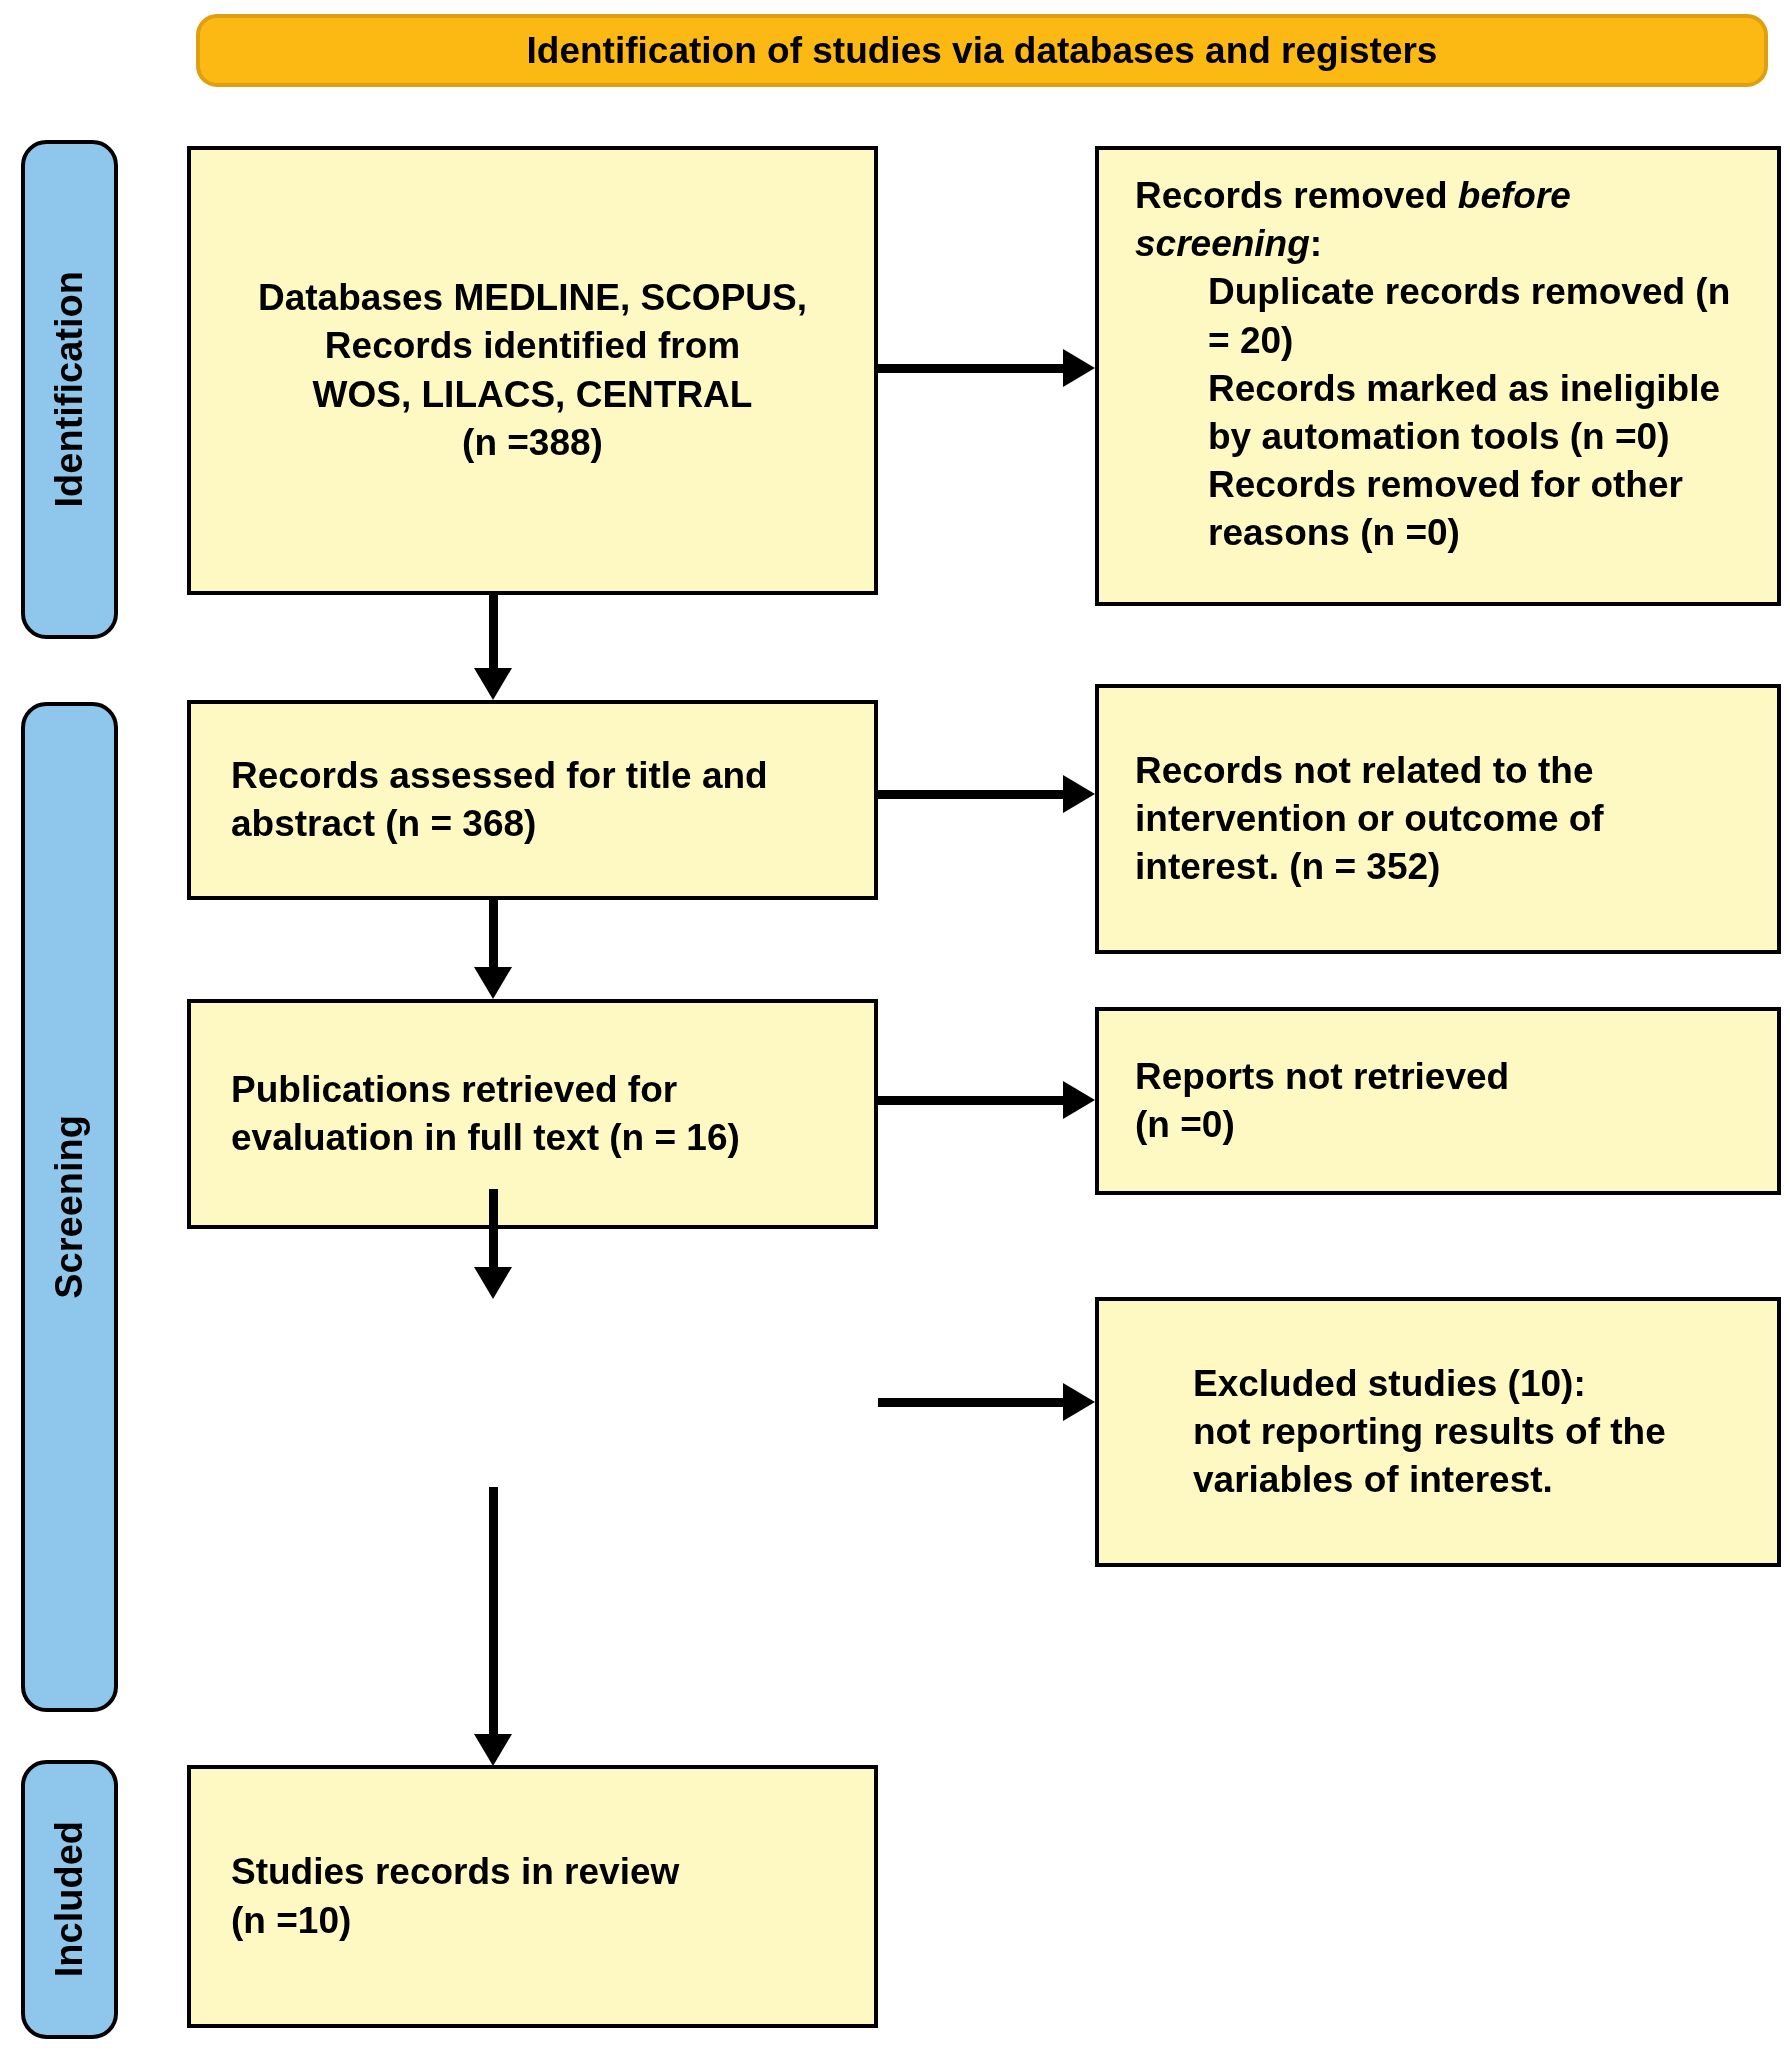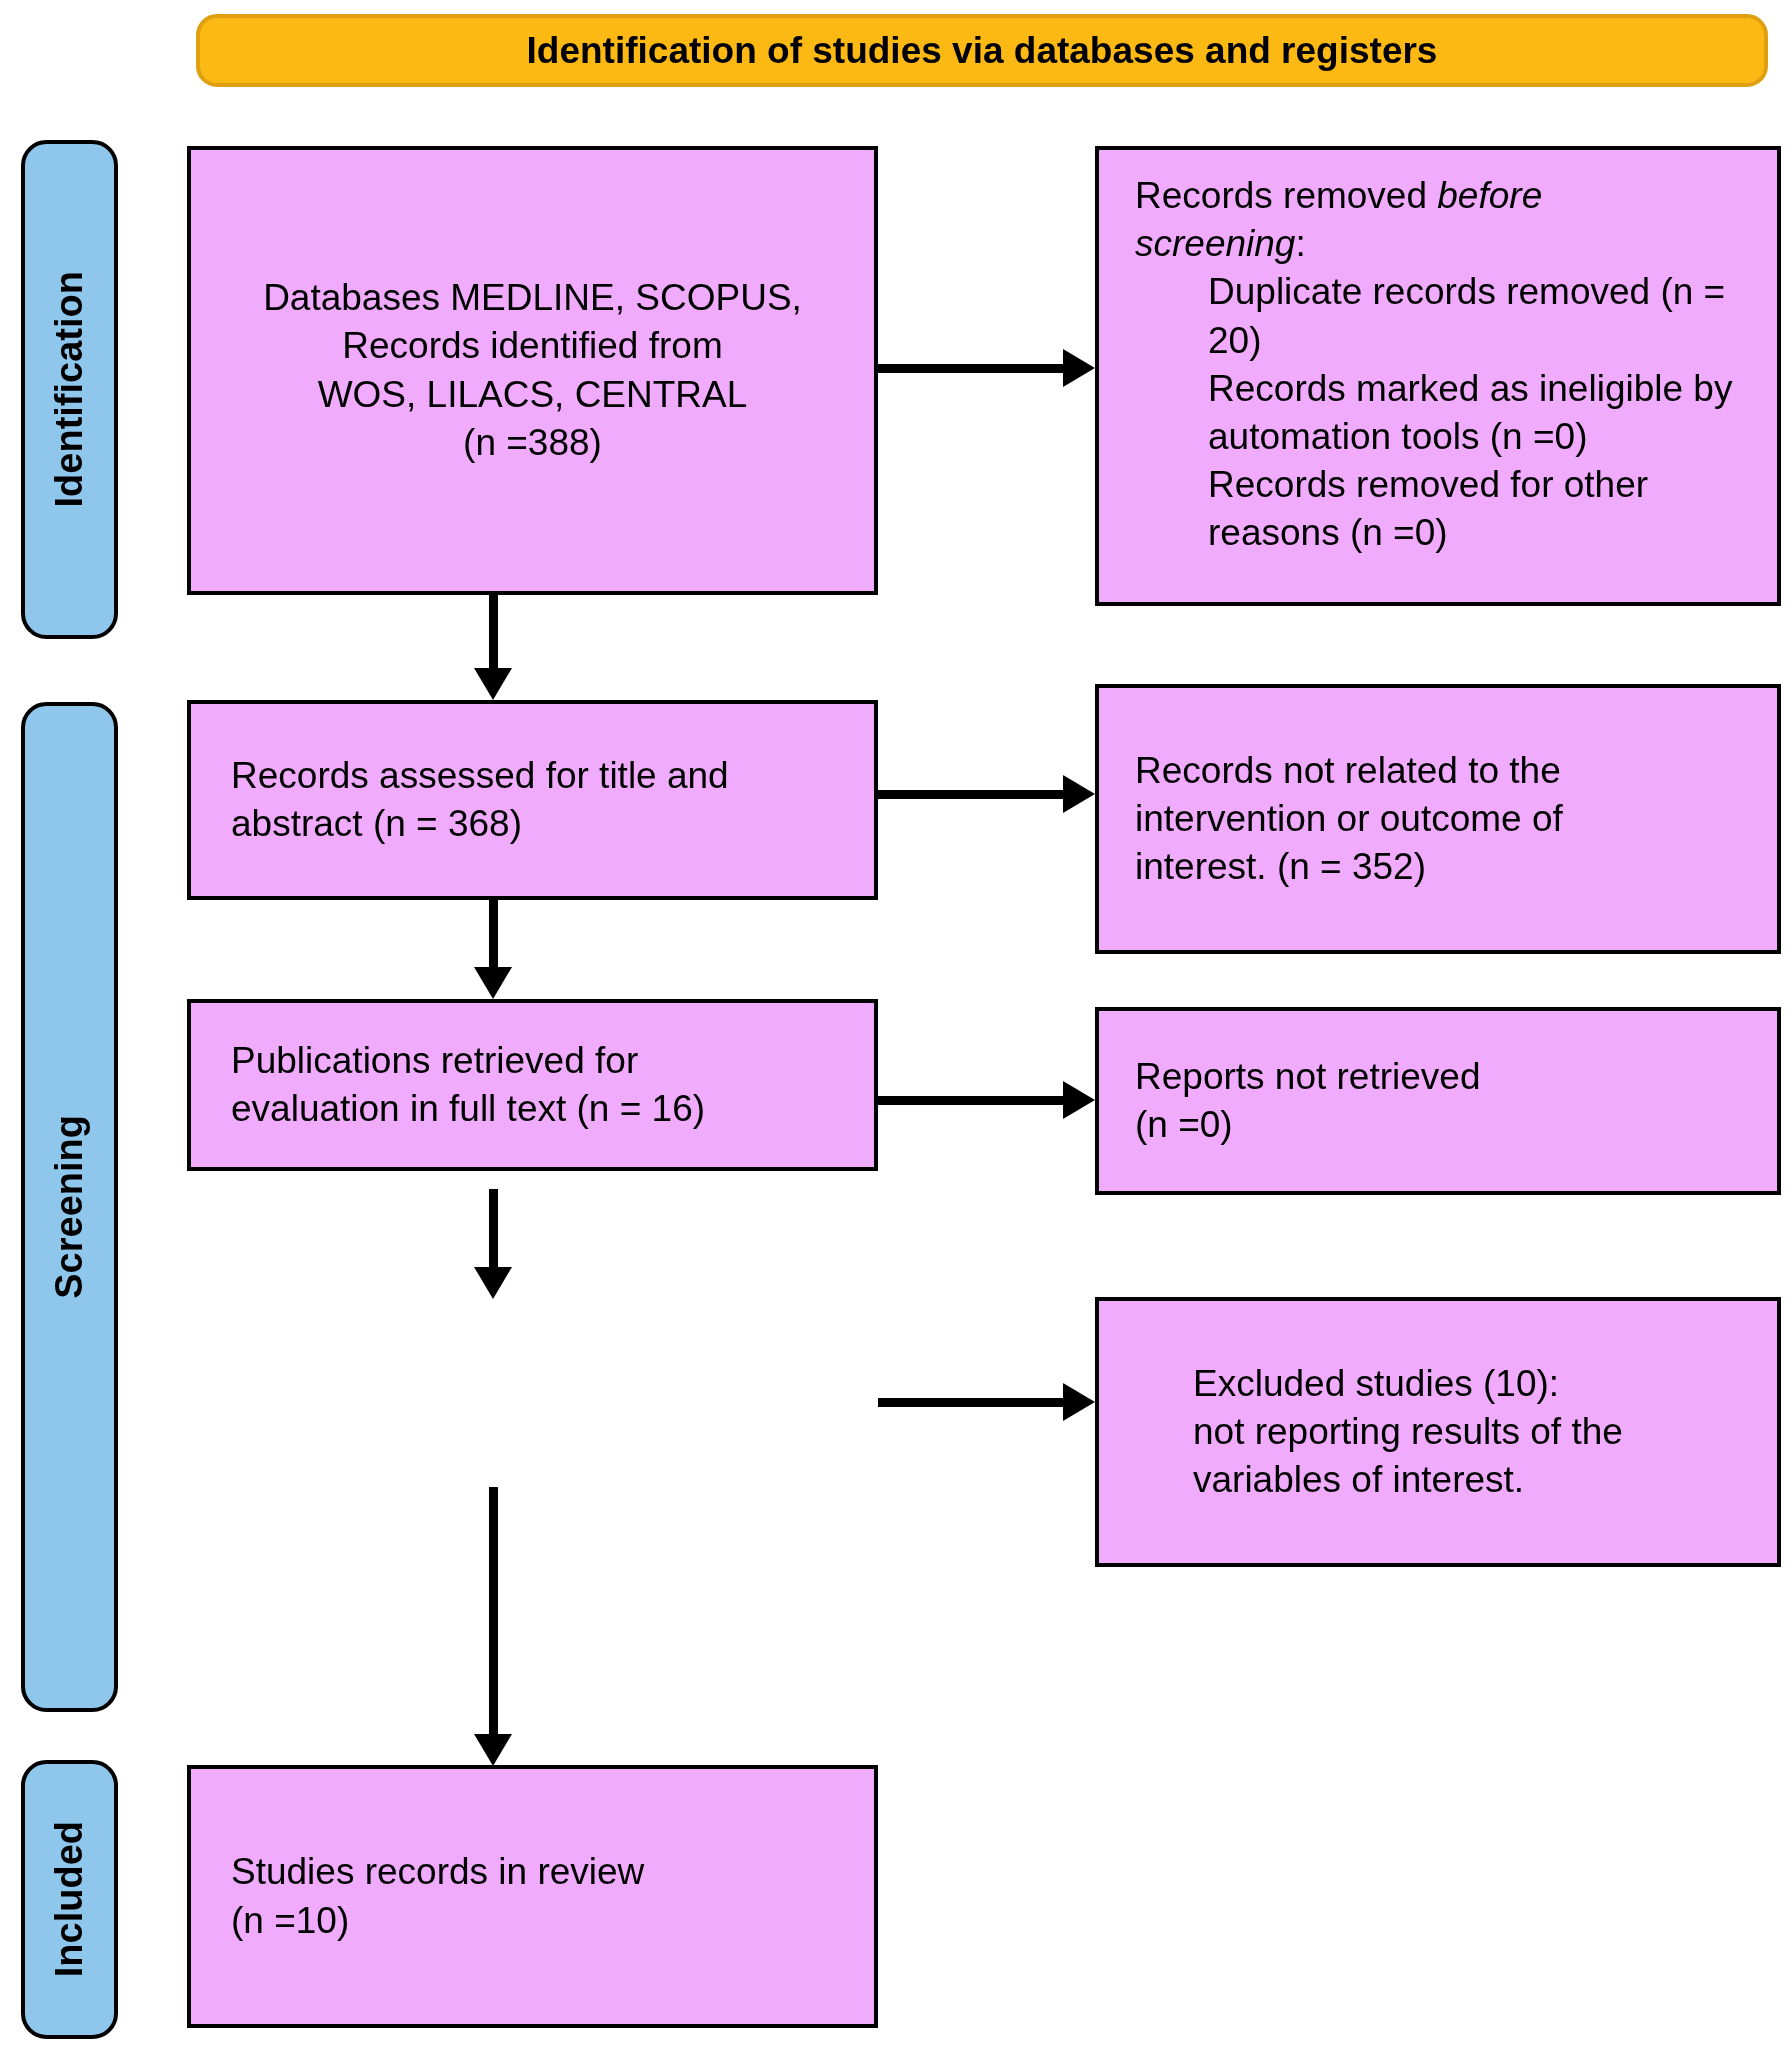--- a/index.html
+++ b/index.html
@@ -31,35 +31,35 @@
   .stage span{
     writing-mode:vertical-rl;transform:rotate(180deg);
     font-size:38px;font-weight:bold;white-space:nowrap;
   }
   .stage-identification{top:140px;height:499px;}
   .stage-screening{top:702px;height:1010px;}
   .stage-included{top:1760px;height:279px;}
   
   .box{
     position:absolute;
-    background:#f0abfc;border:4.8px solid #000;
+    background:#fef9c3;border:4.8px solid #000;
     box-sizing:border-box;
     font-size:37px;line-height:1.30;
-    display:flex;flex-direction:column;justify-content:center;
+    display:flex;flex-direction:column;justify-content:center;font-weight:bold;
   }
   .box .line{white-space:nowrap;}
   .col-left{left:187px;width:691px;}
   .col-right{left:1095px;width:686px;}
   .box-identified{top:146px;height:449px;align-items:center;text-align:center;}
   .box-removed{top:146px;height:460px;justify-content:flex-start;padding:22.3px 20px 0 36px;}
   .box-removed .indent{padding-left:73px;}
   .box-removed .indent p{margin:0;}
   .box-screened{top:700px;height:200px;padding-left:40px;}
   .box-notrelated{top:684px;height:270px;padding-left:36px;}
-  .box-retrieved{top:999px;height:172px;padding-left:40px;}
+  .box-retrieved{top:999px;height:230px;padding-left:40px;}
   .box-notretrieved{top:1007px;height:188px;padding-left:36px;}
   .box-assessed{top:1299px;height:188px;padding-left:40px;}
   .box-excluded{top:1297px;height:270px;padding-left:94px;}
   .box-included{top:1765px;height:263px;padding-left:40px;}
   
   .arrow{position:absolute;}
   .h-line{position:absolute;left:0;top:15px;height:8.8px;background:#000;}
   .h-head{
     position:absolute;right:0;top:0;width:0;height:0;
     border-left:32px solid #000;

